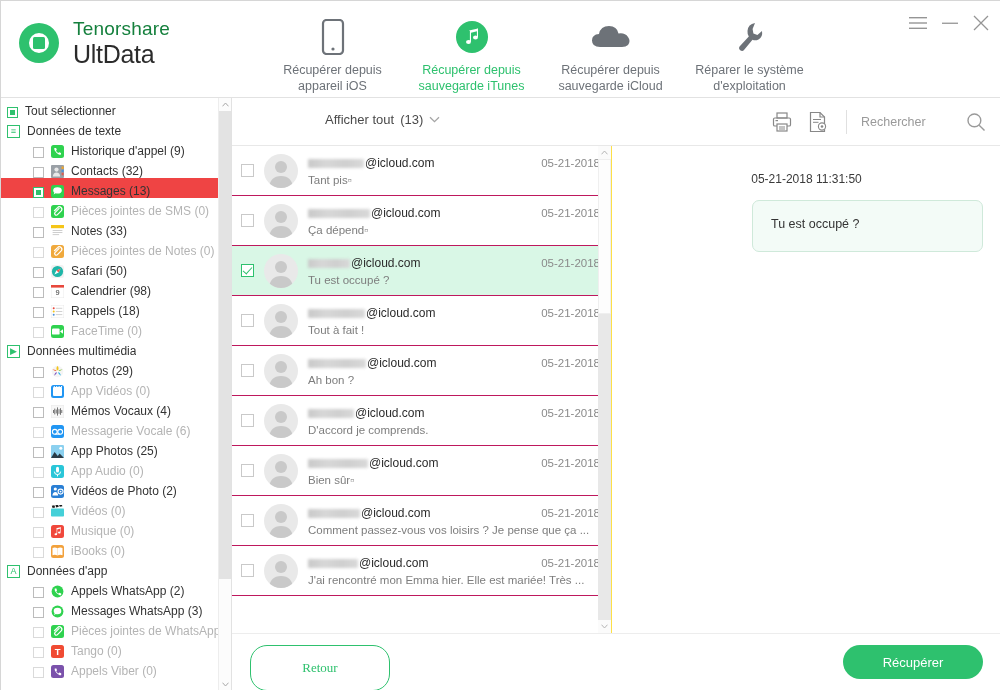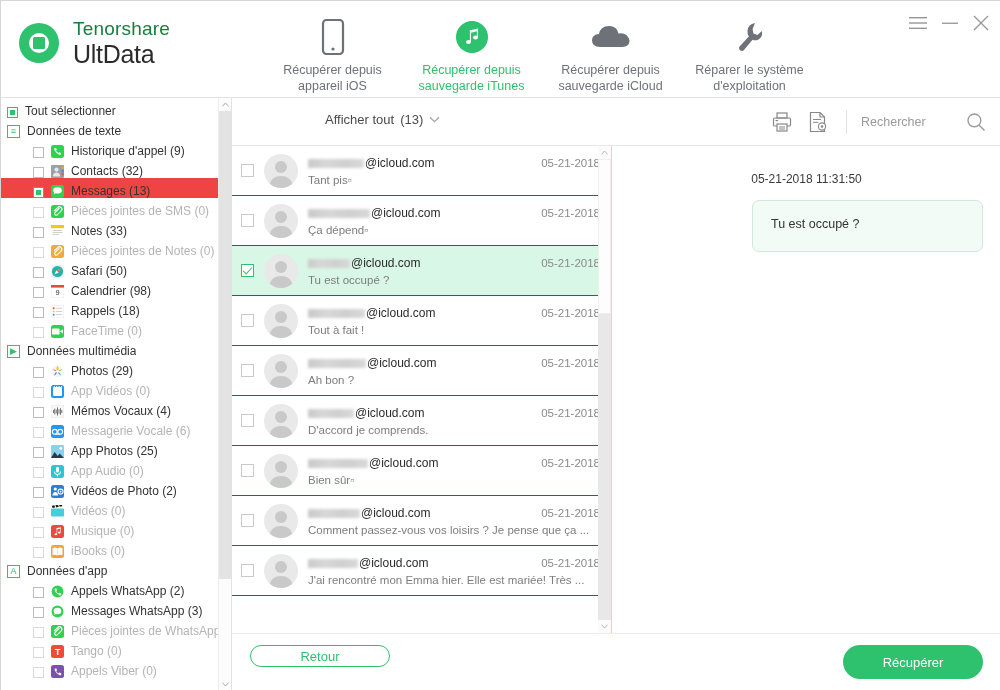--- a/index.html
+++ b/index.html
@@ -250,24 +250,24 @@
   }
 
   
   #footer {
     position: absolute; left: 0; top: 535px;
     width: 769px; height: 58px;
     background: #fff; border-top: 1px solid #ededed;
   }
   #btn-back {
     position: absolute; left: 18px; top: 11px;
-    width: 140px; height: 22px; border-radius: 17px;
+    width: 140px; height: 46px; border-radius: 17px;
     border: 1px solid #2ec16e; background: #fff; color: #2ec16e;
     font-size: 13px; cursor: pointer;
-    font-family: Liberation Sans, sans-serif;
+    font-family: Liberation Serif, serif;
   }
   #btn-recover {
     position: absolute; right: 18px; top: 11px;
     width: 140px; height: 34px; border-radius: 17px;
     border: none; background: #2ec16e; color: #fff;
     font-size: 13px; cursor: pointer;
     font-family: "Liberation Sans", sans-serif;
   }
 </style>
 </head>

